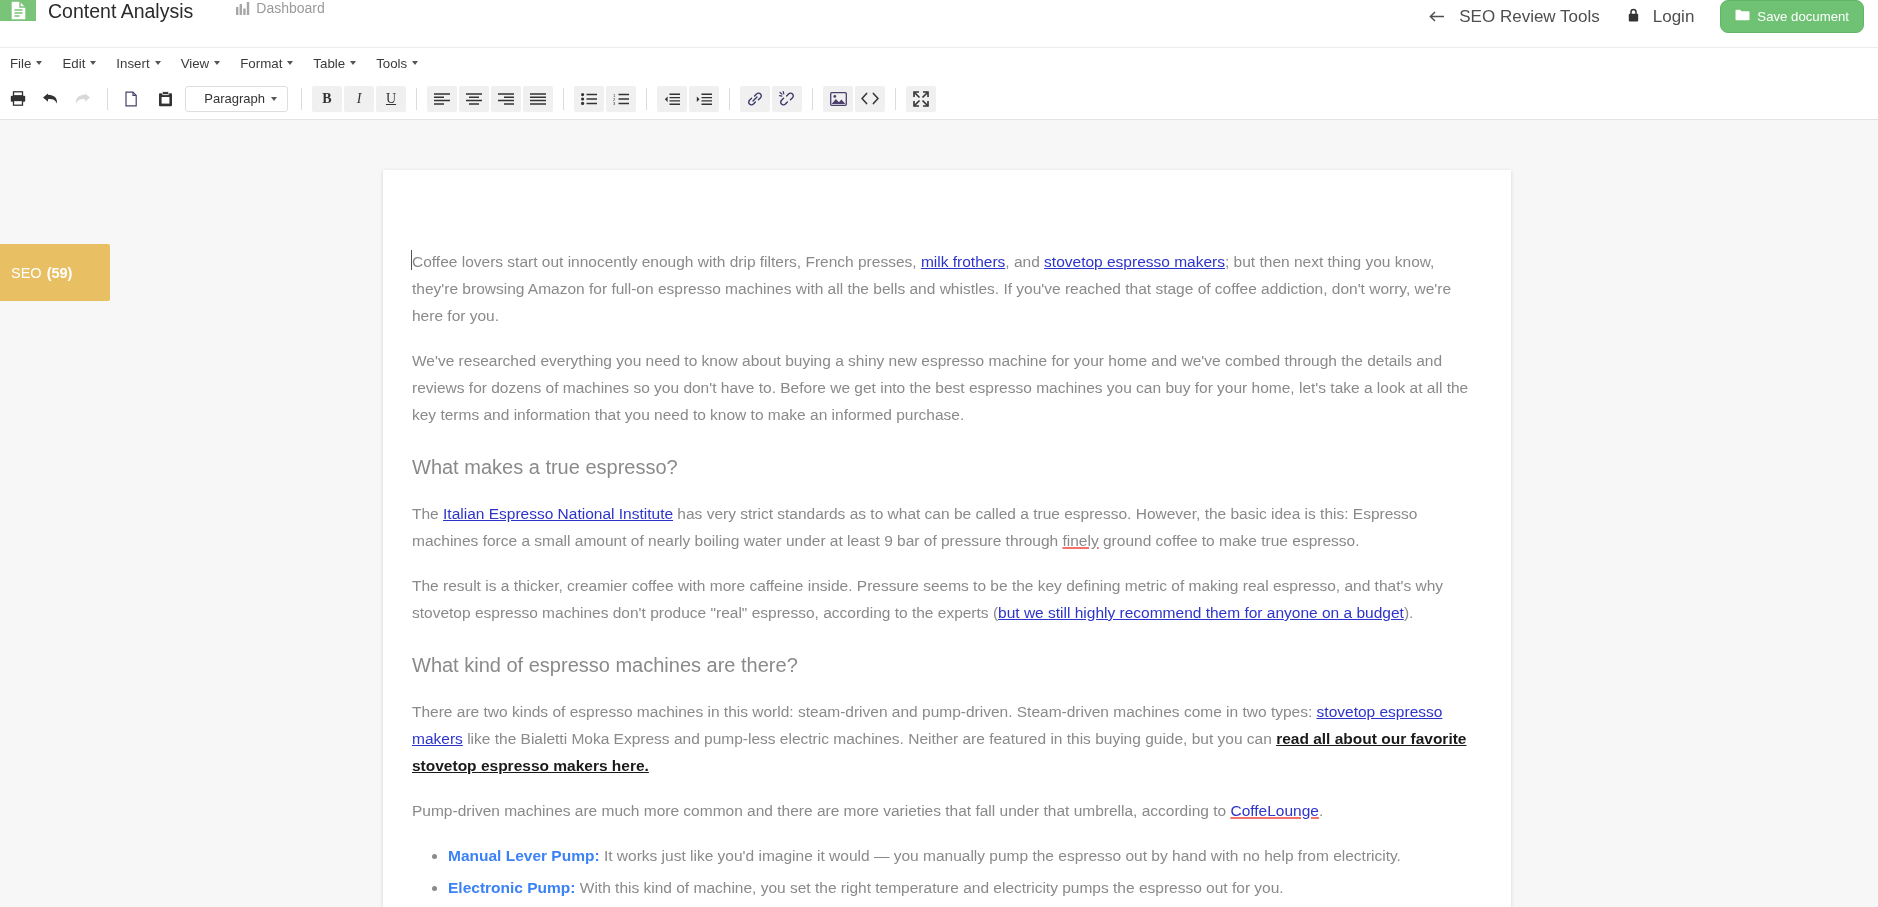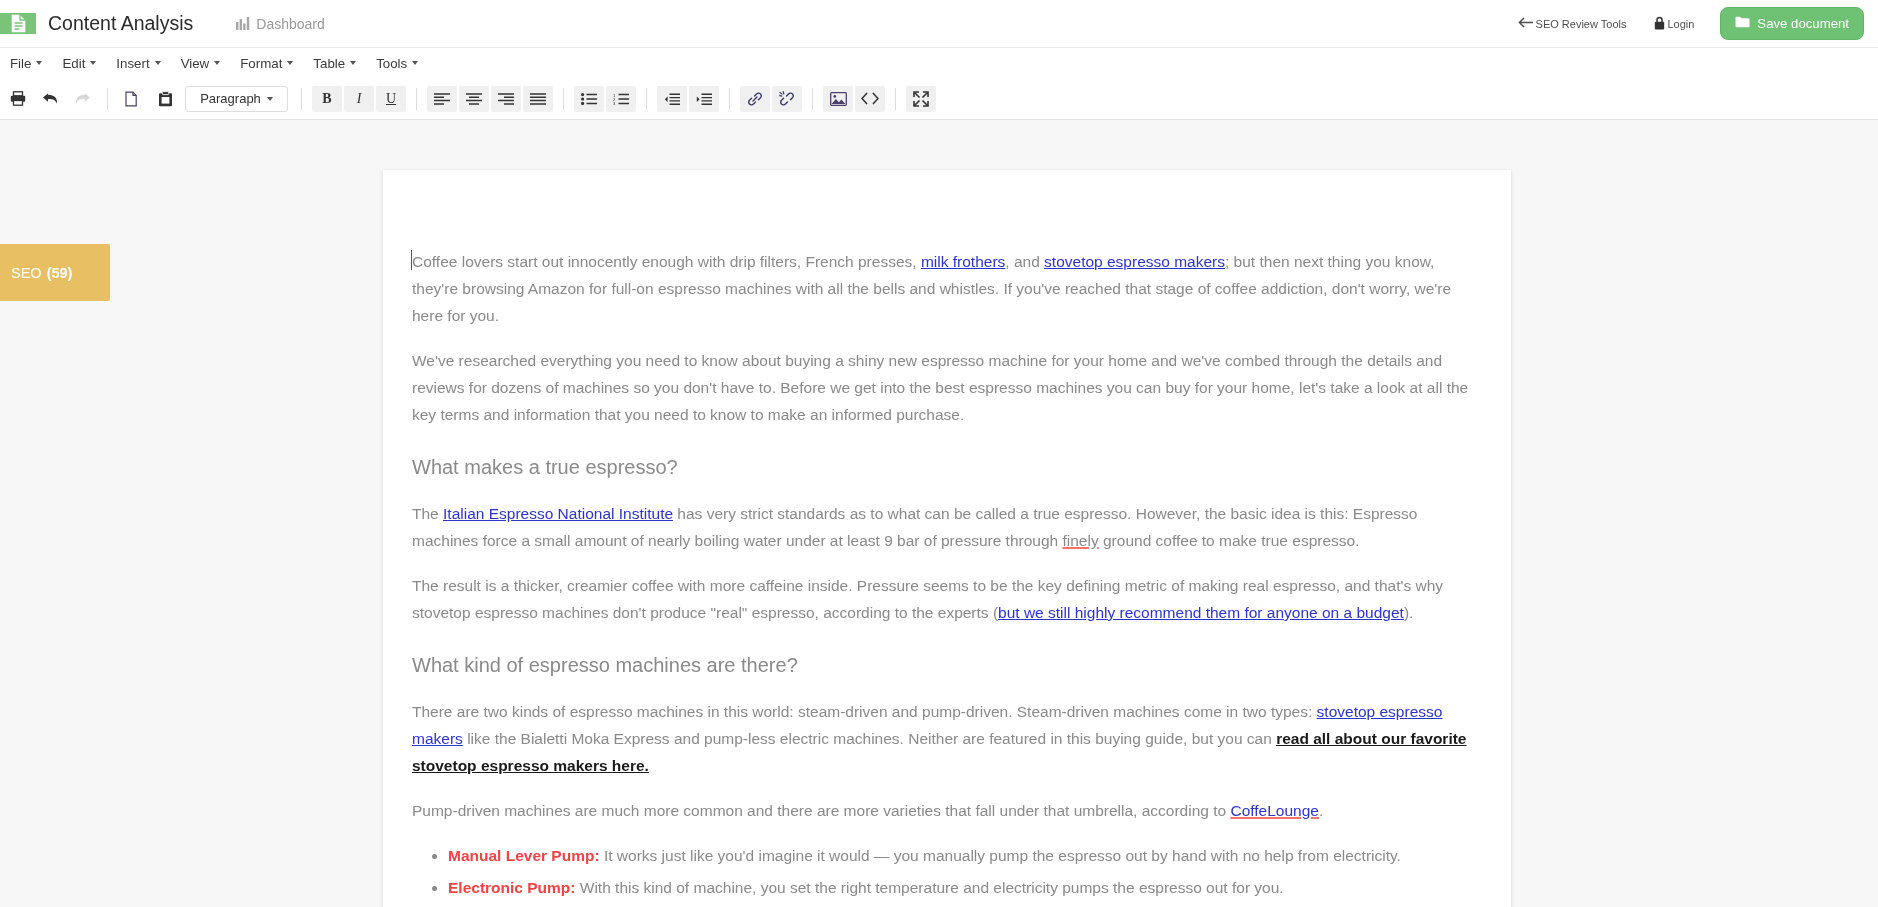--- a/index.html
+++ b/index.html
@@ -10,21 +10,21 @@
     background: #f7f7f7;
     font-family: "Liberation Sans", sans-serif;
     -webkit-font-smoothing: antialiased;
   }
 
   
   .header {
     height: 47px;
     background: #ffffff;
     display: flex;
-    align-items: center;
+    align-items: flex-start;
     position: relative;
     z-index: 5;
   }
   .brand-tile {
     width: 36px;
     background: #7ac47a;
     display: flex;
     align-items: center;
     justify-content: center;
     flex: 0 0 36px;
@@ -52,23 +52,23 @@
   .header-right {
     margin-left: auto;
     display: flex;
     align-items: center;
     gap: 0;
     padding-right: 14px;
   }
   .hdr-link {
     display: flex;
     align-items: center;
-    gap: 2px;
+    gap: 14px;
     color: #4f4f4f;
-    font-size: 11px;
+    font-size: 17px;
     cursor: pointer;
     padding: 0 14px;
     white-space: nowrap;
   }
   .save-btn {
     display: flex;
     align-items: center;
     gap: 7px;
     background: #6fc173;
     border: 1px solid #64b468;
@@ -138,21 +138,21 @@
     margin: 0 9px;
   }
   .fmt-select {
     height: 26px;
     min-width: 103px;
     border: 1px solid #dedede;
     border-radius: 3px;
     background: #ffffff;
     display: flex;
     align-items: center;
-    justify-content: center;
+    justify-content: flex-end;
     gap: 6px;
     font-size: 13px;
     color: #333;
     padding: 0 10px;
     margin: 0 4px;
     cursor: pointer;
     white-space: nowrap;
   }
   .tb-btn b { font-size: 14px; font-family:"Liberation Serif", serif; }
   .tb-btn i { font-size: 14px; font-family:"Liberation Serif", serif; }
@@ -233,21 +233,21 @@
   .doc a.spell {
     text-decoration: underline;
     text-decoration-color: #f4726a;
     text-decoration-thickness: 2px;
   }
   .doc ul {
     margin: 10px 0 0 0;
     padding-left: 36px;
   }
   .doc li { margin-bottom: 5px; }
-  .doc li b { color: #ef4444; }
+  .doc li b { color: #3b82f6; }
 </style>
 </head>
 <body>
 
 <div class="header">
   <div class="brand-tile">
     <span>
       <svg width="17" height="21" viewBox="0 0 17 21">
         <path d="M1 1h9l6 6v13H1z" fill="#fff" stroke="#7ac47a" stroke-width="1.4"></path>
         <path d="M10 1v6h6" fill="none" stroke="#7ac47a" stroke-width="1.4"></path>

